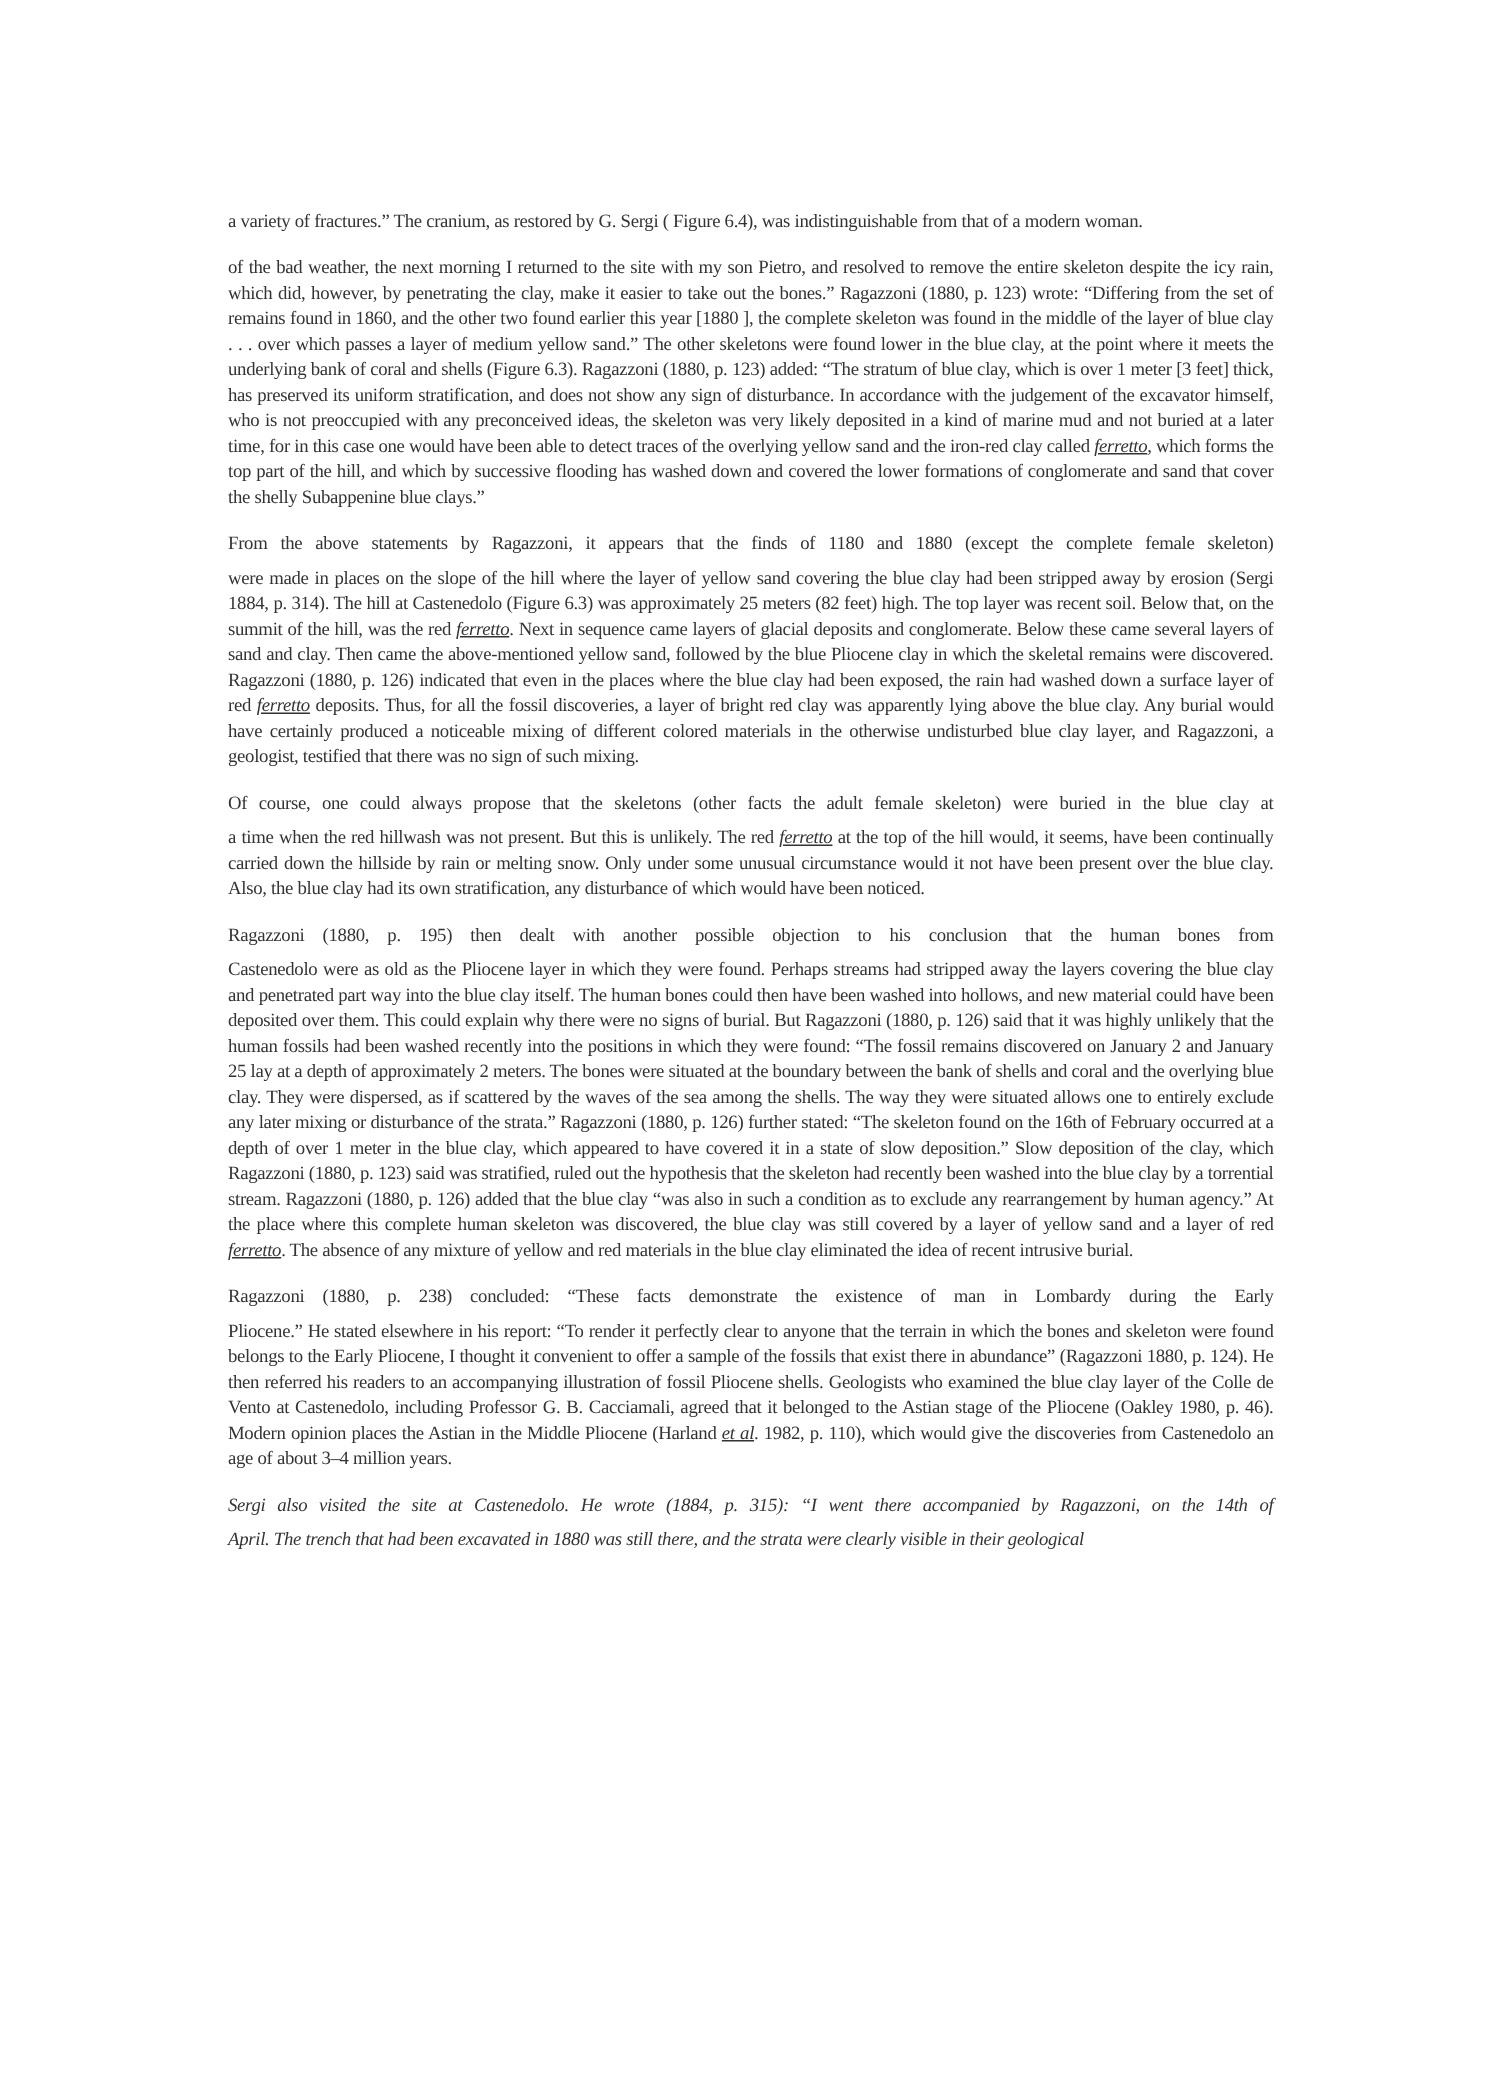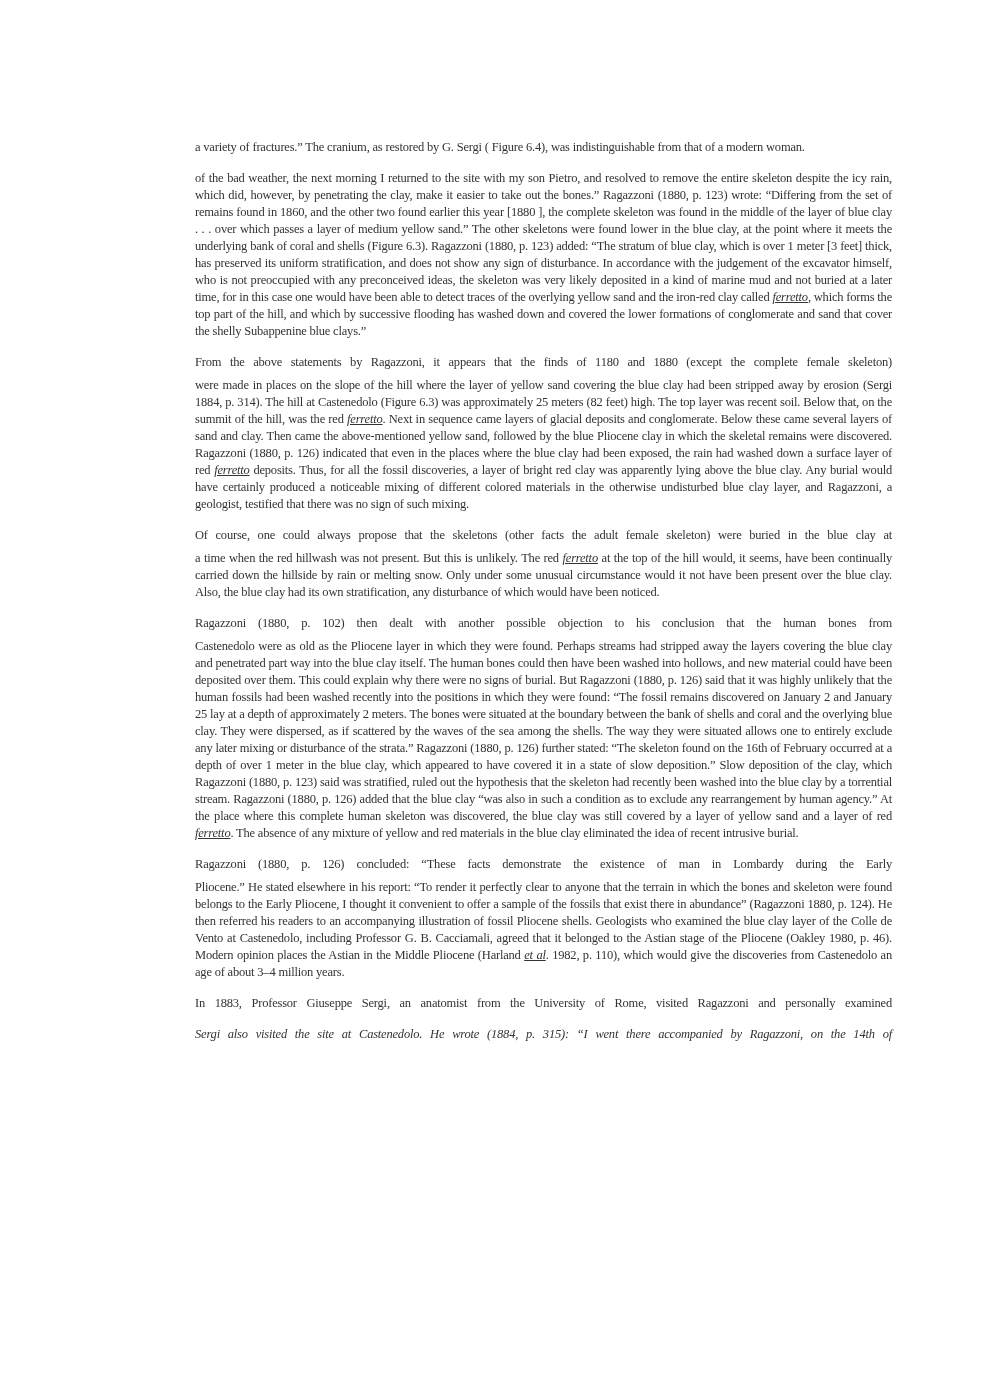--- a/index.html
+++ b/index.html
@@ -18,21 +18,20 @@
     position: absolute;
     left: 152px;
     top: 139px;
     width: 697px;
     font-family: "Liberation Serif", "DejaVu Serif", serif;
     font-size: 12.5px;
     line-height: 17px;
     letter-spacing: -0.2px;
     color: #333333;
     text-align: justify;
-    margin-left: 43px;
   }
   .para {
     margin: 0 0 14px 0;
   }
   .para:last-child {
     margin-bottom: 0;
     font-style: italic;
   }
   .lead-line {
     display: block;
@@ -61,27 +60,27 @@
       </div>
       <div class="para">
         <span class="lead-line">From the above statements by Ragazzoni, it appears that the finds of 1180 and 1880 (except the complete female skeleton)</span>
         <span class="para-body"><span>were made in places on the slope of the hill where the layer of yellow sand covering the blue clay had been stripped away by erosion (Sergi 1884, p. 314). The hill at Castenedolo (Figure 6.3) was approximately 25 meters (82 feet) high. The top layer was recent soil. Below that, on the summit of the hill, was the red </span><span class="it">ferretto</span><span>. Next in sequence came layers of glacial deposits and conglomerate. Below these came several layers of sand and clay. Then came the above-mentioned yellow sand, followed by the blue Pliocene clay in which the skeletal remains were discovered. Ragazzoni (1880, p. 126) indicated that even in the places where the blue clay had been exposed, the rain had washed down a surface layer of red </span><span class="it">ferretto</span><span> deposits. Thus, for all the fossil discoveries, a layer of bright red clay was apparently lying above the blue clay. Any burial would have certainly produced a noticeable mixing of different colored materials in the otherwise undisturbed blue clay layer, and Ragazzoni, a geologist, testified that there was no sign of such mixing.</span></span>
       </div>
       <div class="para">
         <span class="lead-line">Of course, one could always propose that the skeletons (other facts the adult female skeleton) were buried in the blue clay at</span>
         <span class="para-body"><span>a time when the red hillwash was not present. But this is unlikely. The red </span><span class="it">ferretto</span><span> at the top of the hill would, it seems, have been continually carried down the hillside by rain or melting snow. Only under some unusual circumstance would it not have been present over the blue clay. Also, the blue clay had its own stratification, any disturbance of which would have been noticed.</span></span>
       </div>
       <div class="para">
-        <span class="lead-line">Ragazzoni (1880, p. 102) then dealt with another possible objection to his conclusion that the human bones from</span>
+        <span class="lead-line">Ragazzoni (1880, p. 195) then dealt with another possible objection to his conclusion that the human bones from</span>
         <span class="para-body"><span>Castenedolo were as old as the Pliocene layer in which they were found. Perhaps streams had stripped away the layers covering the blue clay and penetrated part way into the blue clay itself. The human bones could then have been washed into hollows, and new material could have been deposited over them. This could explain why there were no signs of burial. But Ragazzoni (1880, p. 126) said that it was highly unlikely that the human fossils had been washed recently into the positions in which they were found: “The fossil remains discovered on January 2 and January 25 lay at a depth of approximately 2 meters. The bones were situated at the boundary between the bank of shells and coral and the overlying blue clay. They were dispersed, as if scattered by the waves of the sea among the shells. The way they were situated allows one to entirely exclude any later mixing or disturbance of the strata.” Ragazzoni (1880, p. 126) further stated: “The skeleton found on the 16th of February occurred at a depth of over 1 meter in the blue clay, which appeared to have covered it in a state of slow deposition.” Slow deposition of the clay, which Ragazzoni (1880, p. 123) said was stratified, ruled out the hypothesis that the skeleton had recently been washed into the blue clay by a torrential stream. Ragazzoni (1880, p. 126) added that the blue clay “was also in such a condition as to exclude any rearrangement by human agency.” At the place where this complete human skeleton was discovered, the blue clay was still covered by a layer of yellow sand and a layer of red </span><span class="it">ferretto</span><span>. The absence of any mixture of yellow and red materials in the blue clay eliminated the idea of recent intrusive burial.</span></span>
       </div>
       <div class="para">
-        <span class="lead-line">Ragazzoni (1880, p. 126) concluded: “These facts demonstrate the existence of man in Lombardy during the Early</span>
+        <span class="lead-line">Ragazzoni (1880, p. 238) concluded: “These facts demonstrate the existence of man in Lombardy during the Early</span>
         <span class="para-body"><span>Pliocene.” He stated elsewhere in his report: “To render it perfectly clear to anyone that the terrain in which the bones and skeleton were found belongs to the Early Pliocene, I thought it convenient to offer a sample of the fossils that exist there in abundance” (Ragazzoni 1880, p. 124). He then referred his readers to an accompanying illustration of fossil Pliocene shells. Geologists who examined the blue clay layer of the Colle de Vento at Castenedolo, including Professor G. B. Cacciamali, agreed that it belonged to the Astian stage of the Pliocene (Oakley 1980, p. 46). Modern opinion places the Astian in the Middle Pliocene (Harland </span><span class="it">et al</span><span>. 1982, p. 110), which would give the discoveries from Castenedolo an age of about 3–4 million years.</span></span>
       </div>
       <div class="para">
-        <span class="lead-line">In 1883, Professor Giuseppe Sergi, an anatomist from the University of Rome, visited Ragazzoni and personally examined</span>
       </div>
       <div class="para">
         <span class="lead-line">Sergi also visited the site at Castenedolo. He wrote (1884, p. 315): “I went there accompanied by Ragazzoni, on the 14th of</span>
+        <span class="para-body"><span>April. The trench that had been excavated in 1880 was still there, and the strata were clearly visible in their geological</span></span>
       </div>
     </div>
 </div>
 
 </body></html>

